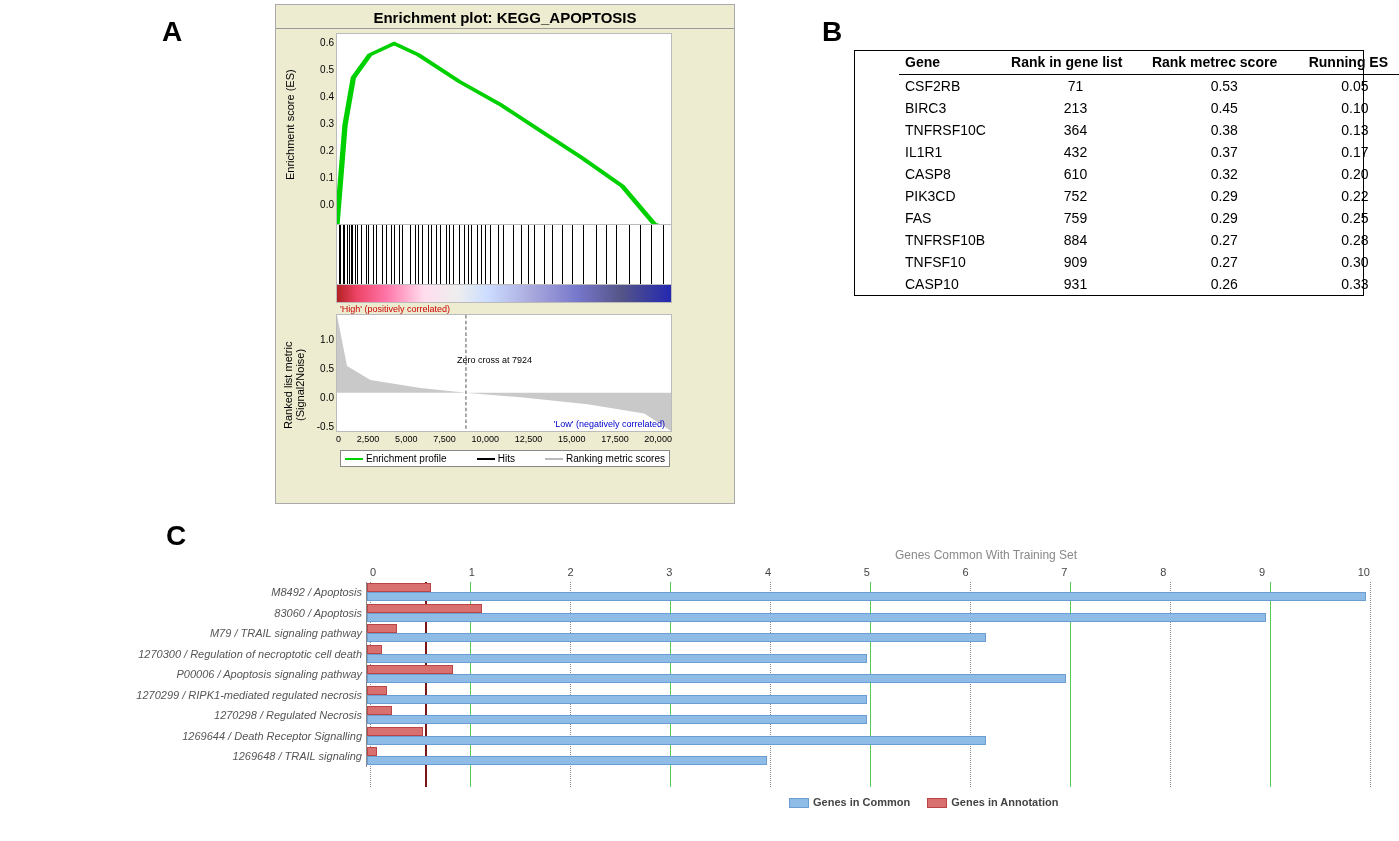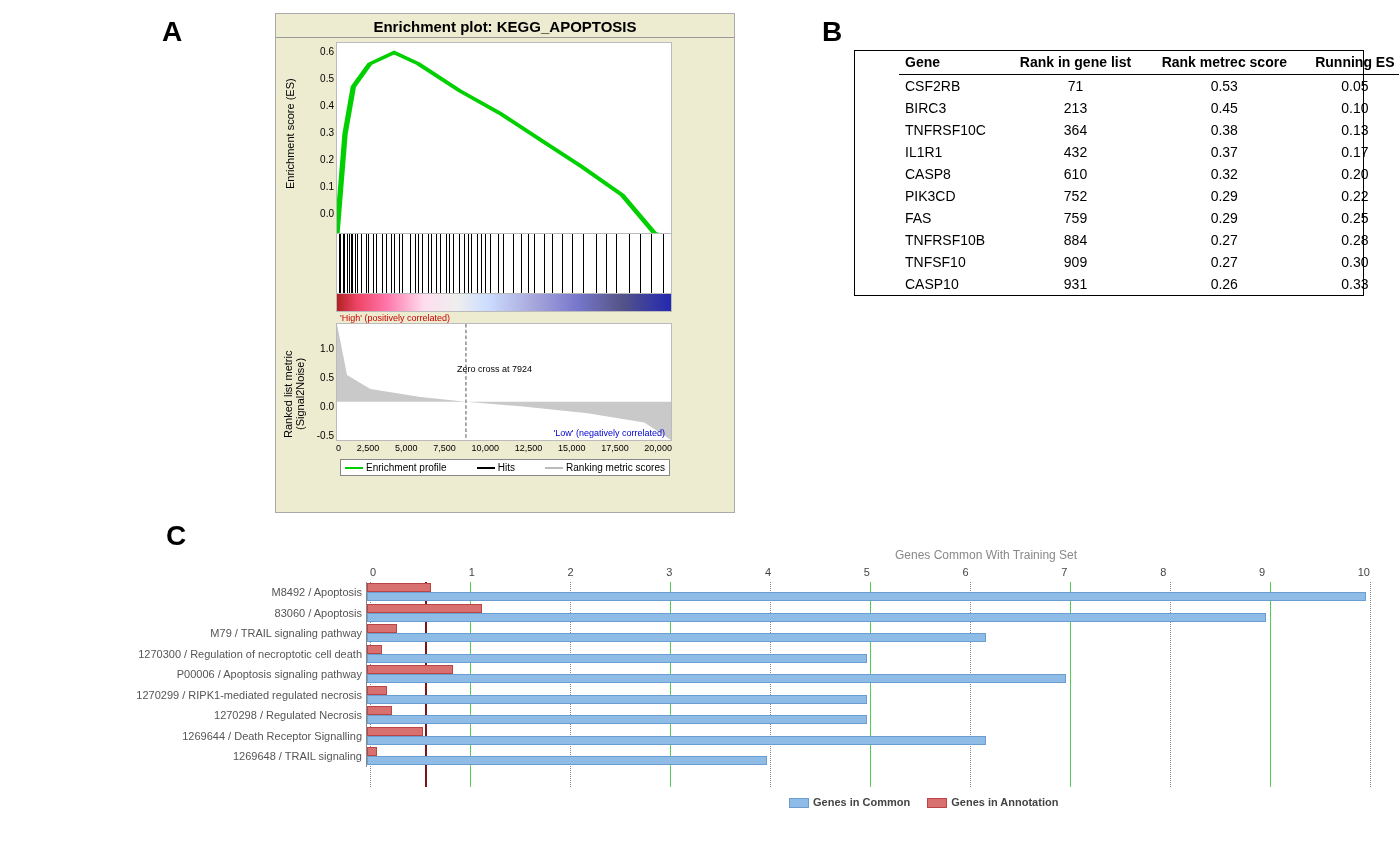--- a/index.html
+++ b/index.html
@@ -1,47 +1,47 @@
 <!DOCTYPE html>
 <html><head>
 <meta charset="utf-8">
 <style>
   * { box-sizing: border-box; margin: 0; padding: 0; }
   body { font-family: Arial, sans-serif; background: #fff; width: 1399px; height: 841px; position: relative; }
   .panel-label { position: absolute; font-weight: bold; font-size: 28px; }
   
-  #panelA { position: absolute; left: 275px; top: 13px; width: 460px; height: 500px; background: #edecd1; border: 1px solid #aaa; }
+  #panelA { position: absolute; left: 275px; top: 4px; width: 460px; height: 500px; background: #edecd1; border: 1px solid #aaa; }
   #panelA .title { font-weight: bold; font-size: 15px; background: #edecd1; text-align: center; padding: 4px 0 2px; border-bottom: 1px solid #999; }
   #panelA .plot-area { background: #fff; margin: 4px 62px 0 60px; border: 1px solid #bbb; position: relative; height: 192px; }
   #panelA .y-axis { position: absolute; left: 8px; top: 20px; width: 14px; height: 200px; font-size: 11px; writing-mode: vertical-rl; transform: rotate(180deg); text-align: center; }
   #panelA .y-ticks { position: absolute; left: 38px; top: 24px; font-size: 10px; line-height: 27px; text-align: right; width: 20px; }
   #panelA .hitbar { margin: 0 62px 0 60px; height: 60px; background: #fff; border: 1px solid #bbb; border-top: none; position: relative; overflow: hidden; }
   #panelA .gradient { margin: 0 62px 0 60px; height: 18px; background: linear-gradient(90deg, #b22222 0%, #e46 6%, #f7a 15%, #fde 26%, #eee 36%, #cdf 45%, #aad 58%, #77c 72%, #558 85%, #2428b0 100%); border: 1px solid #bbb; border-top: none; }
   #panelA .high { font-size: 9px; color: #c00; margin: 1px 0 0 64px; }
   #panelA .ranked { margin: 0 62px 0 60px; height: 118px; background: #fff; border: 1px solid #bbb; position: relative; }
   #panelA .y-axis2 { position: absolute; left: 6px; top: 305px; width: 14px; height: 150px; font-size: 11px; writing-mode: vertical-rl; transform: rotate(180deg); text-align: center; }
   #panelA .y-ticks2 { position: absolute; left: 32px; top: 320px; font-size: 10px; line-height: 29px; text-align: right; width: 26px; }
   #panelA .x-ticks { margin: 2px 62px 0 60px; display: flex; justify-content: space-between; font-size: 9px; }
   #panelA .x-label { text-align: center; font-size: 11px; margin-top: 2px; }
   #panelA .legend { margin: 6px auto 0; width: 330px; border: 1px solid #888; background: #fff; font-size: 10px; padding: 2px 4px; display: flex; justify-content: space-between; align-items: center; }
   .legline { display: inline-block; width: 18px; height: 2px; vertical-align: middle; margin-right: 3px; }
   
   #panelB { position: absolute; left: 854px; top: 50px; width: 510px; border: 1px solid #000; }
   #panelB table { width: 100%; border-collapse: collapse; font-size: 14px; margin-left: 44px; }
   #panelB th { text-align: left; font-weight: bold; padding: 3px 6px 4px; border-bottom: 1px solid #000; }
-  #panelB th:nth-child(n+2) { text-align: center; }
+  #panelB th:nth-child(n+2) { }
   #panelB td { padding: 3px 6px; }
   #panelB td:nth-child(n+2) { text-align: center; }
   
   #panelC { position: absolute; left: 95px; top: 548px; width: 1280px; height: 260px; }
   #panelC .xtitle { position: absolute; left: 800px; top: 0; font-size: 12px; color: #888; }
   #panelC .xticks { position: absolute; left: 275px; top: 18px; width: 1000px; display: flex; justify-content: space-between; font-size: 11px; color: #444; }
   #panelC .chart { position: absolute; left: 0; top: 34px; width: 1275px; }
   #panelC .row { display: flex; align-items: center; height: 20.5px; }
-  #panelC .lab { width: 271px; text-align: right; font-size: 11px; color: #555; padding-right: 4px; }
+  #panelC .lab { width: 271px; text-align: right; font-size: 11px; color: #555; padding-right: 4px; font-style: italic; }
   #panelC .bars { position: relative; width: 1000px; height: 20.5px; border-left: 1px solid #888; }
   #panelC .bar-blue { position: absolute; left: 0; top: 10px; height: 9px; background: #8fbce6; border: 1px solid #6b9ed0; }
   #panelC .bar-red { position: absolute; left: 0; top: 1px; height: 9px; background: #d87070; border: 1px solid #b44; }
   #panelC .grid { position: absolute; left: 275px; top: 34px; width: 1000px; height: 205px; pointer-events: none; }
   #panelC .gridline { position: absolute; top: 0; bottom: 0; border-left: 1px dotted #888; }
   #panelC .gridline.green { border-left: 1px solid #5c5; }
   #panelC .cutoff { position: absolute; top: 0; bottom: 0; border-left: 2px solid #7a1616; }
   #panelC .legend { position: absolute; left: 680px; top: 248px; font-size: 11px; font-weight: bold; color: #444; }
   .swatch { display: inline-block; width: 20px; height: 10px; vertical-align: middle; margin: 0 4px 0 14px; }
 </style>

